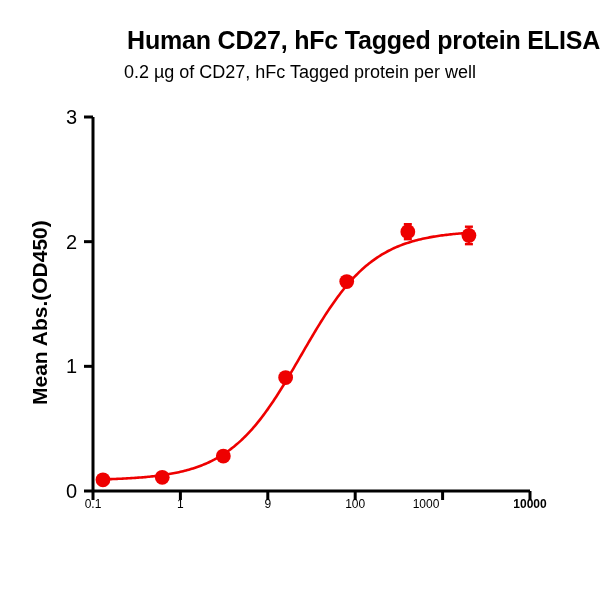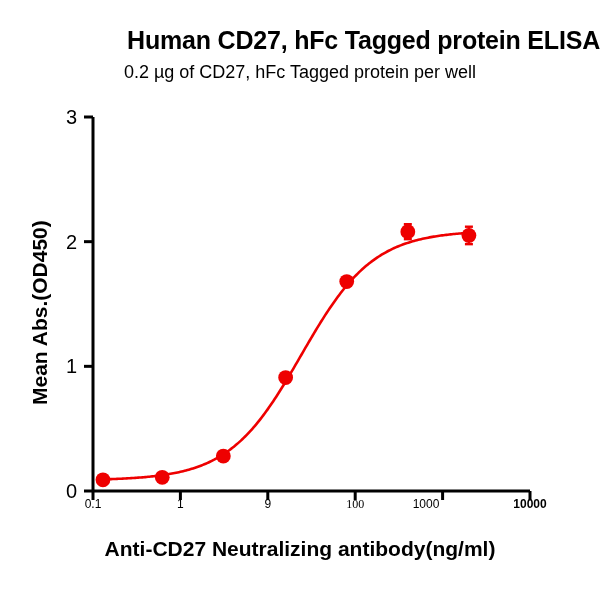--- a/index.html
+++ b/index.html
@@ -86,26 +86,25 @@
         <circle cx="346.7300648630959" cy="281.56000000000006" r="7.4" fill="#EE0000"></circle>
         <circle cx="407.82004324206395" cy="231.69333333333333" r="7.4" fill="#EE0000"></circle>
         <circle cx="468.91002162103194" cy="235.43333333333337" r="7.4" fill="#EE0000"></circle>
       </g>
   </svg>
 
   <div id="xticklabels">
       <div class="xtick" style="left: 93px;">0.1</div>
       <div class="xtick" style="left: 180.4px;">1</div>
       <div class="xtick" style="left: 267.8px;">9</div>
-      <div class="xtick" style="left: 355.2px; font-family: Liberation Serif, serif;">100</div>
+      <div class="xtick" style="left: 355.2px;">100</div>
       <div class="xtick" style="left: 426px;">1000</div>
       <div class="xtick" style="left: 530px; font-weight: bold;">10000</div>
     </div>
   <div id="yticklabels">
       <div class="ytick" style="top: 491px; left: 47px;">0</div>
       <div class="ytick" style="top: 366.333px; left: 47px;">1</div>
       <div class="ytick" style="top: 241.667px; left: 47px;">2</div>
       <div class="ytick" style="top: 117px; left: 47px;">3</div>
     </div>
 
-  <div class="xlabel">Anti-CD27 Neutralizing antibody(ng/ml)</div>
   <div class="ylabel">Mean Abs.(OD450)</div>
 </div>
 
 </body></html>

